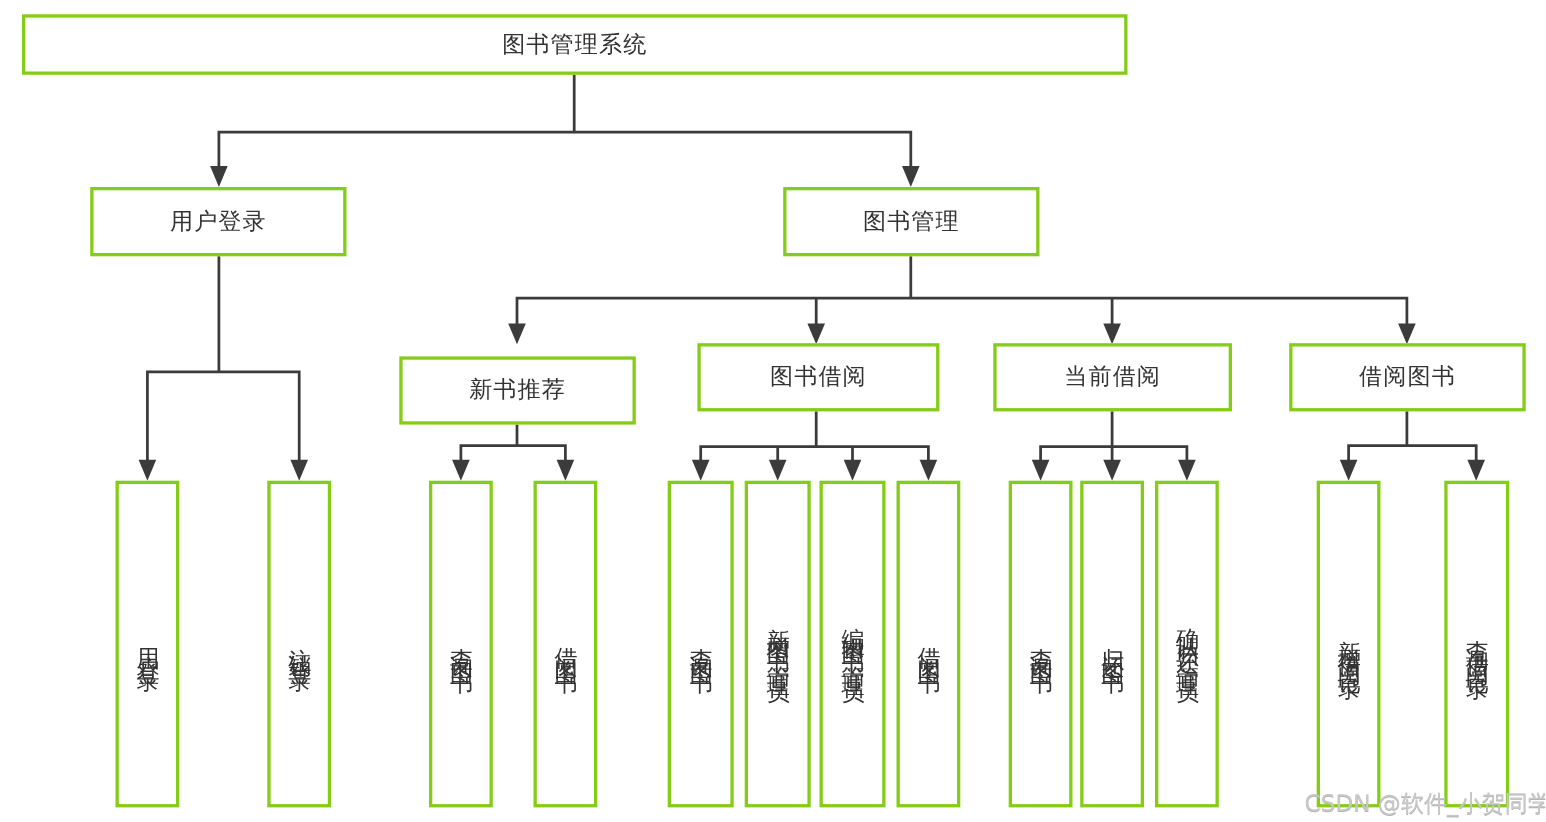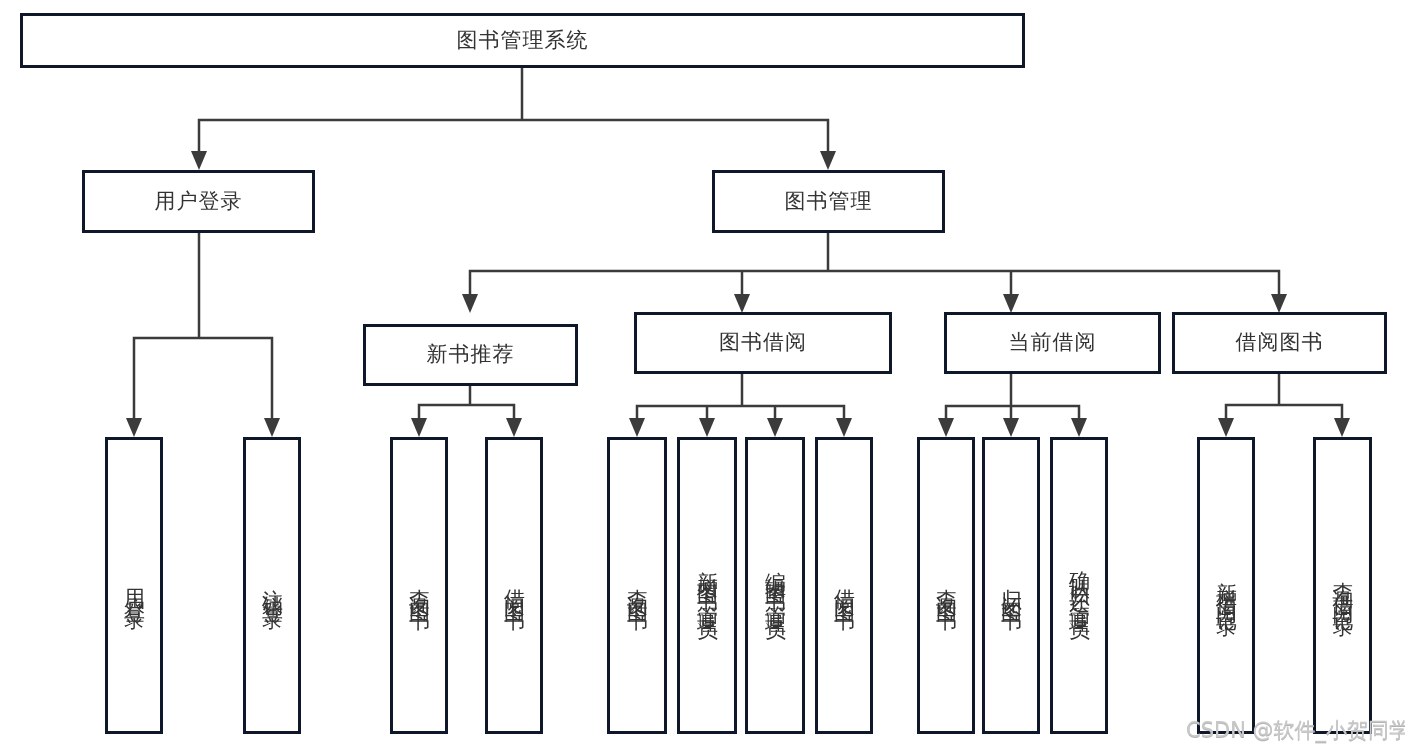--- a/index.html
+++ b/index.html
@@ -13,21 +13,21 @@
   }
   .connectors {
     position: absolute;
     left: 0; top: 0;
     width: 1405px; height: 747px;
     pointer-events: none;
   }
   .box {
     position: absolute;
     box-sizing: border-box;
-    border: 3px solid #0f172a;
+    border: 3px solid #84cc16;
     background: #ffffff;
     display: flex;
     align-items: center;
     justify-content: center;
     color: #333333;
     font-size: 21px;
     letter-spacing: 1px;
     text-align: center;
     line-height: 1.2;
   }
@@ -93,22 +93,22 @@
       <polygon points="1334,418 1350,418 1342,437"></polygon>
     </g>
   </svg>
 
   <div class="box" style="left:20px; top:13px; width:1005px; height:55px;">图书管理系统</div>
 
   <div class="box" style="left:82px; top:170px; width:233px; height:63px;">用户登录</div>
   <div class="box" style="left:712px; top:170px; width:233px; height:63px;">图书管理</div>
 
   <div class="box" style="left:363px; top:312px; width:215px; height:62px;margin-top:12px;">新书推荐</div>
-  <div class="box" style="left:634px; top:312px; width:258px; height:62px;">图书借阅</div>
-  <div class="box" style="left:944px; top:312px; width:217px; height:62px;">当前借阅</div>
+  <div class="box" style="left:634px; top:312px; width:220px; height:62px;">图书借阅</div>
+  <div class="box" style="left:903px; top:312px; width:217px; height:62px;">当前借阅</div>
   <div class="box" style="left:1172px; top:312px; width:215px; height:62px;">借阅图书</div>
 
   <div class="box v" style="left:105px; top:437px; width:58px; height:297px;">用户登录</div>
   <div class="box v" style="left:243px; top:437px; width:58px; height:297px;">注销登录</div>
 
   <div class="box v" style="left:390px; top:437px; width:58px; height:297px;">查询图书</div>
   <div class="box v" style="left:485px; top:437px; width:58px; height:297px;">借阅图书</div>
 
   <div class="box v" style="left:607px; top:437px; width:60px; height:297px;">查询图书</div>
   <div class="box v" style="left:677px; top:437px; width:60px; height:297px;">新增图书（管理员）</div>

